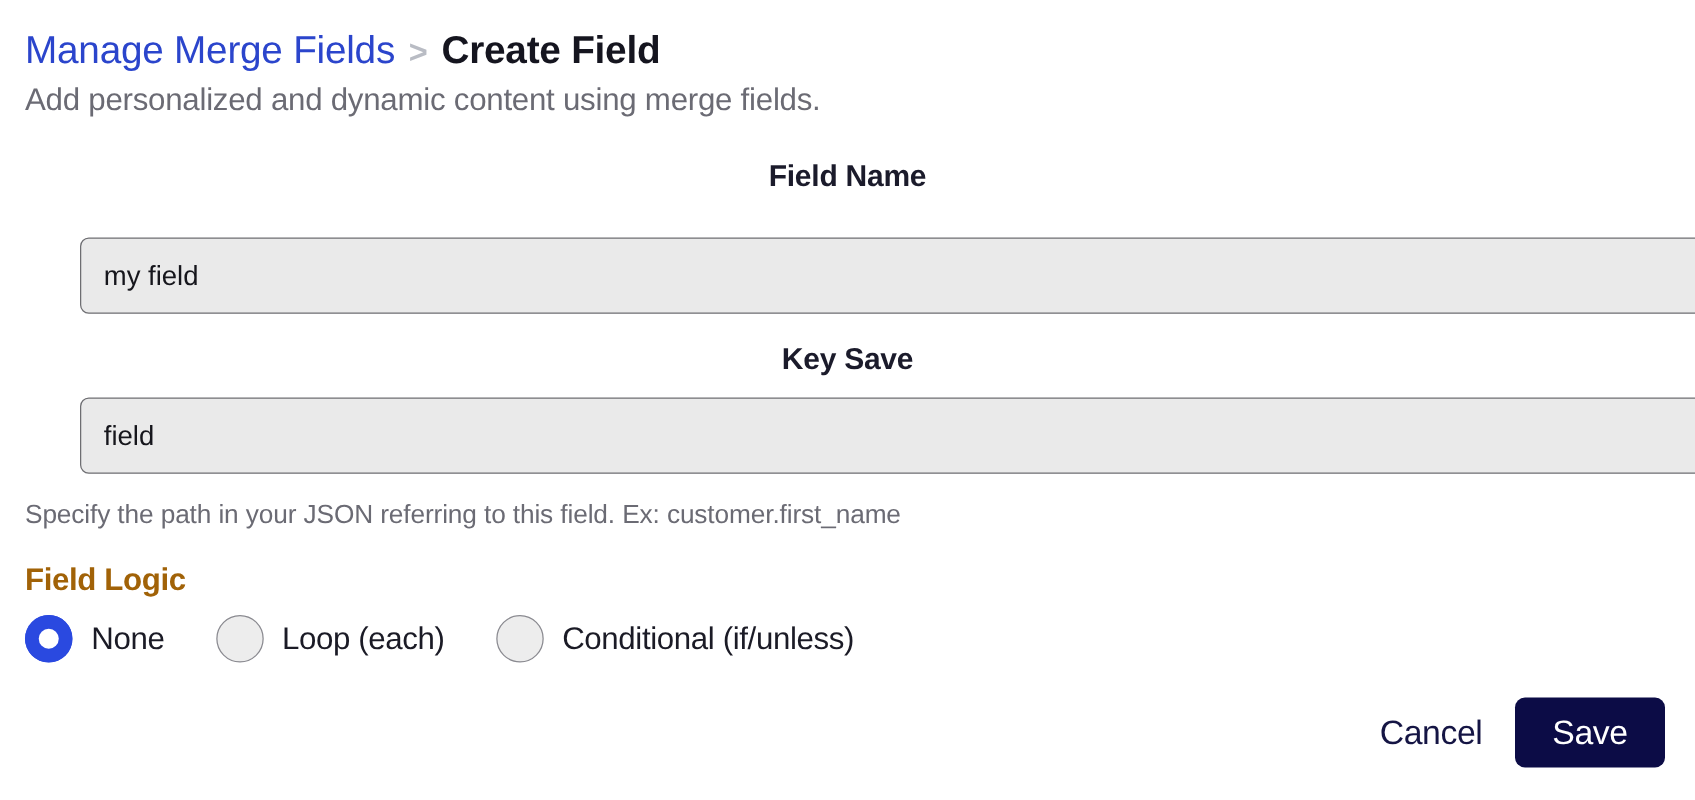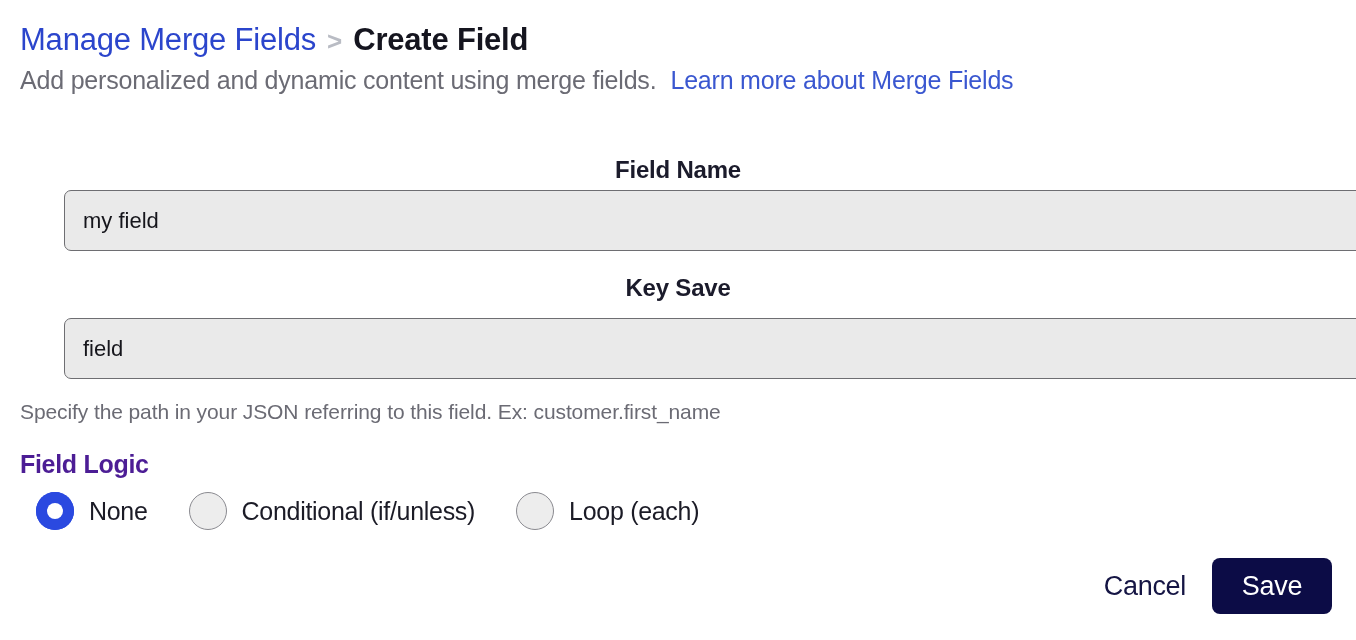--- a/index.html
+++ b/index.html
@@ -107,40 +107,40 @@
     margin-left: 44px;
   }
   .helper-text {
     position: absolute;
     left: 20px;
     font-size: 21px;
     color: #6b6b74;
     letter-spacing: -0.1px;
   }
 
-  #fieldname-label { top: 156px; }
+  #fieldname-label { top: 128px; }
   #fieldname-input { top: 190px; }
   #keypath-label   { top: 274px; }
   #keypath-input   { top: 318px; }
   #keypath-helper  { top: 400px; }
 
   
   .section-title {
     position: absolute;
     left: 20px;
     top: 450px;
     font-size: 25px;
     font-weight: 700;
-    color: #4c1d95;
+    color: #a16207;
     letter-spacing: -0.3px;
     text-align: right;
   }
   .radio-row {
     position: absolute;
-    left: 36px;
+    left: 20px;
     top: 492px;
     display: flex;
     align-items: center;
   }
   .radio-option {
     display: flex;
     align-items: center;
     cursor: pointer;
     margin-right: 41px;
   }
@@ -214,44 +214,43 @@
 <div class="page">
 
   <div class="breadcrumb">
     <a class="crumb-link">Manage Merge Fields</a>
     <span class="crumb-sep">&gt;</span>
     <span class="crumb-current">Create Field</span>
   </div>
 
   <div class="subtitle-row">
     <span class="subtitle-text">Add personalized and dynamic content using merge fields.</span>
-    <a class="subtitle-link">Learn more about Merge Fields</a>
   </div>
 
   <div class="field-label" id="fieldname-label">Field Name</div>
   <input class="text-input" id="fieldname-input" type="text" value="my field" style="">
 
   <div class="field-label" id="keypath-label">Key Save</div>
   <input class="text-input" id="keypath-input" type="text" value="field" style="">
   <div class="helper-text" id="keypath-helper">Specify the path in your JSON referring to this field. Ex: customer.first_name</div>
 
   <div class="section-title">Field Logic</div>
 
   <div class="radio-row">
     <div class="radio-option selected">
       <span class="radio-mark"></span>
       <span class="radio-label">None</span>
     </div>
     <div class="radio-option">
       <span class="radio-mark"></span>
-      <span class="radio-label">Conditional (if/unless)</span>
+      <span class="radio-label">Loop (each)</span>
     </div>
     <div class="radio-option">
       <span class="radio-mark"></span>
-      <span class="radio-label">Loop (each)</span>
+      <span class="radio-label">Conditional (if/unless)</span>
     </div>
   </div>
 
   <div class="footer">
     <button class="btn-cancel">Cancel</button>
     <button class="btn-save">Save</button>
   </div>
 
 </div>
 

